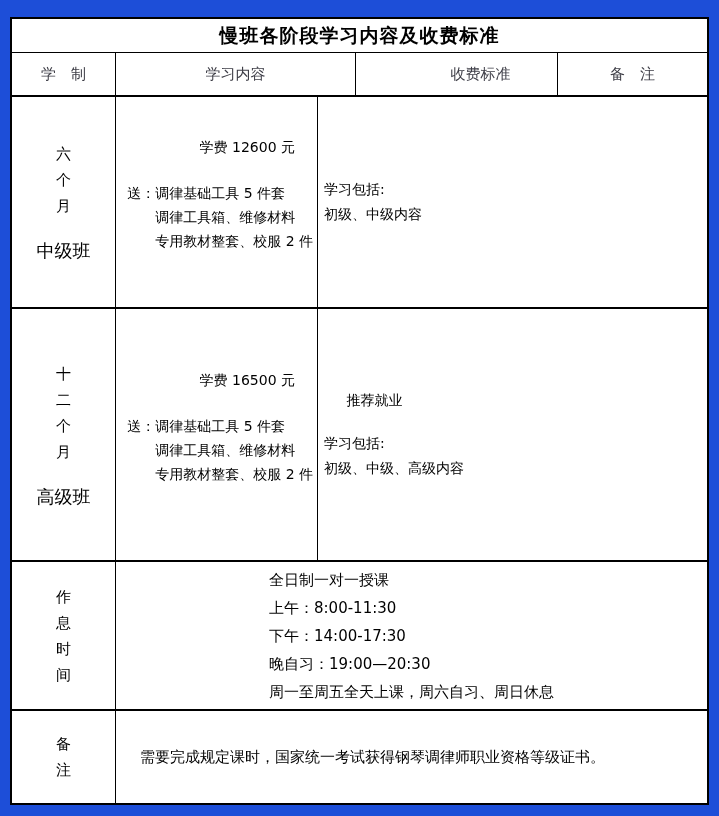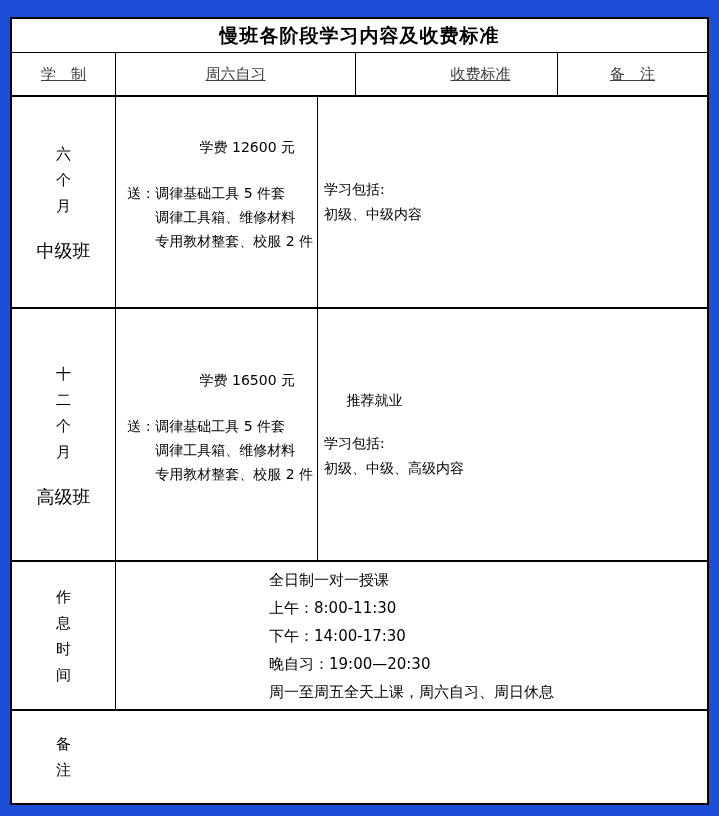--- a/index.html
+++ b/index.html
@@ -29,21 +29,21 @@
   }
   .td:first-child { border-left:none; }
   .col-term    { width:103px; align-items:center; text-align:center; }
   .col-content { width:240px; }
   .col-fee     { width:202px;padding-left:48px; }
   .col-remark  { flex:1; }
   .col-merged  { flex:1; }
 
   .title-text { font-size:19px; font-weight:bold; letter-spacing:1px; text-align:center; width:100%; }
 
-  .th { font-size:15px; color:#3d3d46; align-items:center; text-align:center;text-decoration:underline; }
+  .th { font-size:15px; color:#3d3d46; align-items:center; text-align:center; }
 
   .term-block { font-size:15px; line-height:26px; white-space:pre-line; }
   .class-name { font-size:18px; margin-top:20px; }
 
   .content-text {
     font-size:14px; line-height:23px; padding:0 6px 0 9px;
     text-align:justify; text-justify:inter-character;
   }
 
   .fee-cell { font-size:14px; line-height:24px; padding:0 4px 16px 7px;align-items:flex-end; }
@@ -66,21 +66,21 @@
 
 <div class="page">
   <div class="table">
 
     <div class="tr tr-title">
       <div class="title-text">慢班各阶段学习内容及收费标准</div>
     </div>
 
     <div class="tr tr-header">
       <div class="td col-term th">学　制</div>
-      <div class="td col-content th">周六自习</div>
+      <div class="td col-content th">学习内容</div>
       <div class="td col-fee th">收费标准</div>
       <div class="td col-remark th">备　注</div>
     </div>
 
     <div class="tr tr-r1">
       <div class="td col-term">
         <div class="term-block">六
 个
 月</div>
         <div class="class-name">中级班</div>
@@ -138,16 +138,19 @@
 晚自习：19:00—20:30
 周一至周五全天上课，周六自习、周日休息</div>
       </div>
     </div>
 
     <div class="tr tr-r4">
       <div class="td col-term">
         <div class="term-block">备
 注</div>
       </div>
+      <div class="td col-merged">
+        <div class="notes-text">需要完成规定课时，国家统一考试获得钢琴调律师职业资格等级证书。</div>
+      </div>
     </div>
 
   </div>
 </div>
 
 </body></html>

